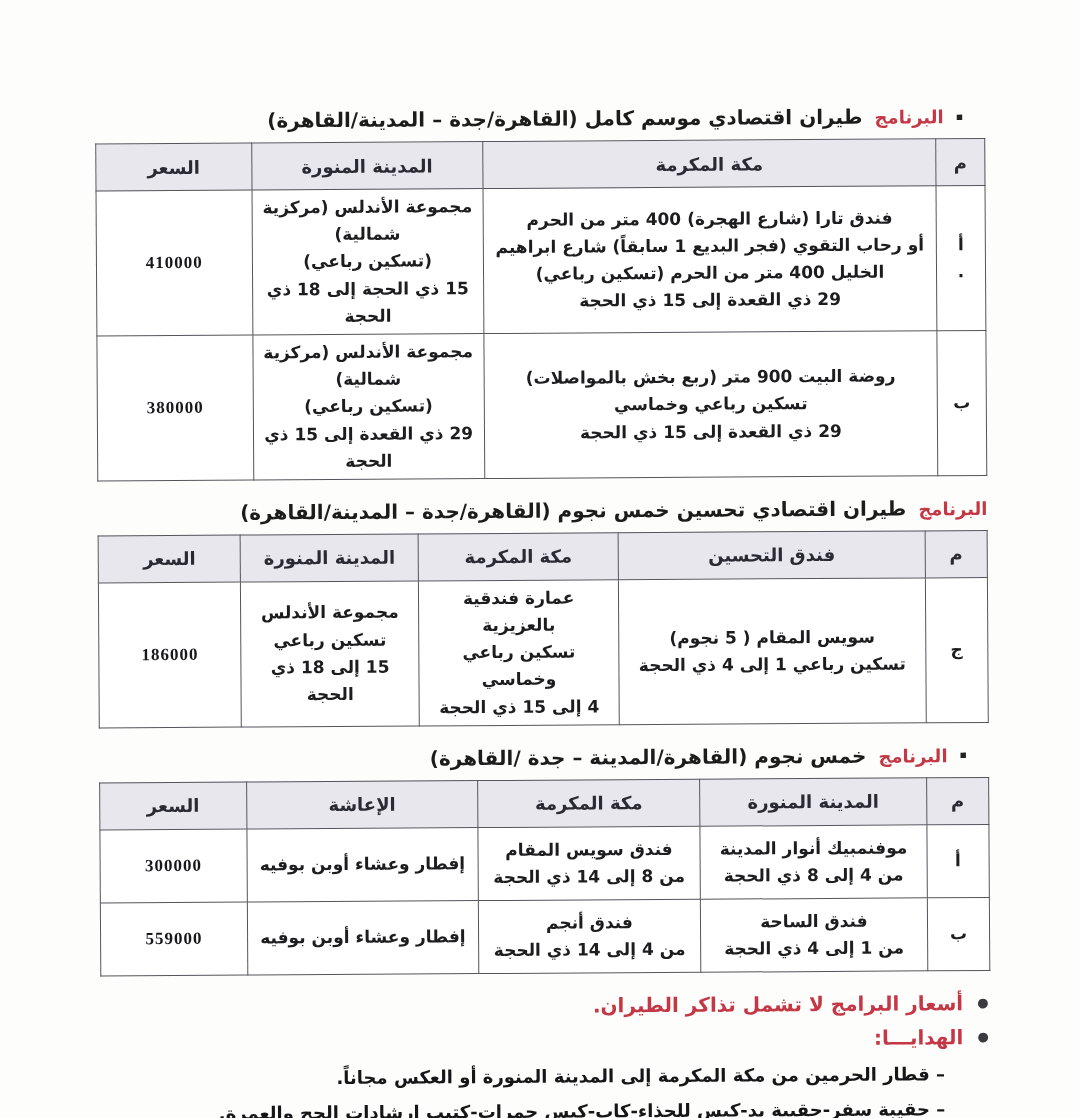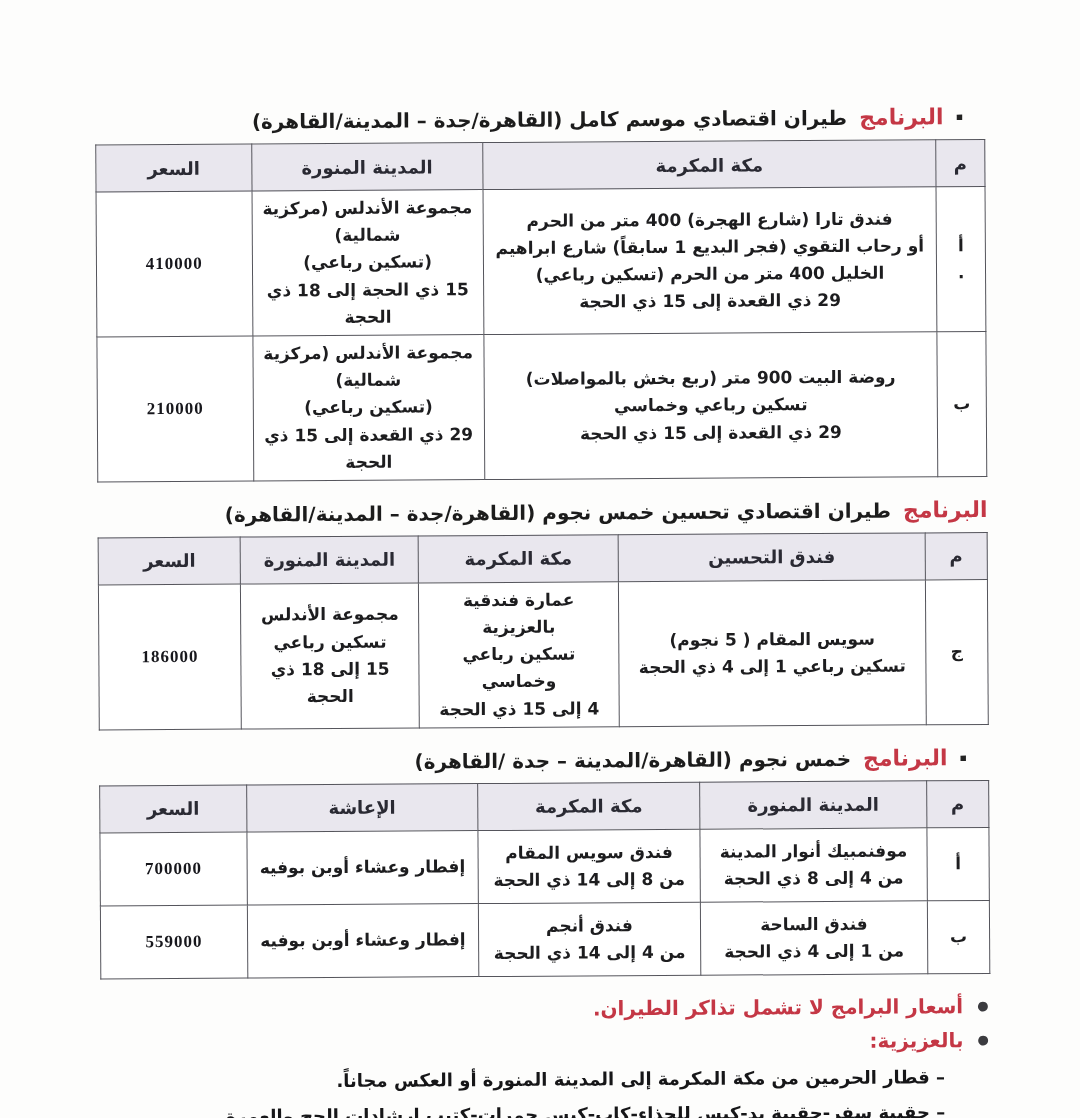--- a/index.html
+++ b/index.html
@@ -11,21 +11,21 @@
   .content{
     position:absolute;top:104px;right:95px;width:890px;
     transform:rotate(-0.35deg);transform-origin:top right;
   }
   
   .heading{
     display:flex;align-items:baseline;gap:12px;justify-content:flex-start;
     font-weight:bold;font-size:20px;margin:0 22px 10px 0;white-space:nowrap;
   }
   .heading .sq-bullet{font-size:11px;color:#222;align-self:center;line-height:1;}
-  .heading .brand{color:#c43745;font-size:22px;letter-spacing:0.5px;}
+  .heading .brand{color:#c43745;font-size:18px;letter-spacing:0.5px;}
   .heading .title{color:#1c1c1c;}
   
   table.t{
     width:100%;border-collapse:collapse;table-layout:fixed;
     margin-bottom:20px;background:#fff;
   }
   table.t th,table.t td{
     border:1.6px solid #55555c;text-align:center;vertical-align:middle;
     font-weight:bold;padding:4px 6px;
   }
@@ -96,21 +96,21 @@
           <td class="price">410000</td>
         </tr>
         <tr class="row-b">
           <td class="mcol">ب</td>
           <td>روضة البيت 900 متر (ربع بخش بالمواصلات)
 تسكين رباعي وخماسي
 29 ذي القعدة إلى 15 ذي الحجة</td>
           <td>مجموعة الأندلس (مركزية شمالية)
 (تسكين رباعي)
 29 ذي القعدة إلى 15 ذي الحجة</td>
-          <td class="price">210000</td>
+          <td class="price">380000</td>
         </tr>
       </tbody>
     </table>
 
     <div class="heading" style="margin-right:0;">
       <span class="brand">البرنامج</span>
       <span class="title">طيران اقتصادي تحسين خمس نجوم (القاهرة/جدة – المدينة/القاهرة)</span>
     </div>
 
     <table class="t t2">
@@ -170,41 +170,41 @@
         </tr>
       </thead>
       <tbody>
         <tr>
           <td class="mcol">أ</td>
           <td>موفنمبيك أنوار المدينة
 من 4 إلى 8 ذي الحجة</td>
           <td>فندق سويس المقام
 من 8 إلى 14 ذي الحجة</td>
           <td>إفطار وعشاء أوبن بوفيه</td>
-          <td class="price">700000</td>
+          <td class="price">300000</td>
         </tr>
         <tr>
           <td class="mcol">ب</td>
           <td>فندق الساحة
 من 1 إلى 4 ذي الحجة</td>
           <td>فندق أنجم
 من 4 إلى 14 ذي الحجة</td>
           <td>إفطار وعشاء أوبن بوفيه</td>
           <td class="price">559000</td>
         </tr>
       </tbody>
     </table>
 
     <div class="notes">
       <div class="note">
         <span class="dot-bullet">●</span>
         <span class="red-text">أسعار البرامج لا تشمل تذاكر الطيران.</span>
       </div>
       <div class="note">
         <span class="dot-bullet">●</span>
-        <span class="red-text">بالعزيزية:</span>
+        <span class="red-text">الهدايـــا:</span>
       </div>
       <div class="gift">– قطار الحرمين من مكة المكرمة إلى المدينة المنورة أو العكس مجاناً.</div>
       <div class="gift">– حقيبة سفر-حقيبة يد-كيس للحذاء-كاب-كيس جمرات-كتيب إرشادات الحج والعمرة.</div>
     </div>
 
   </div>
 </div>
 
 </body></html>

